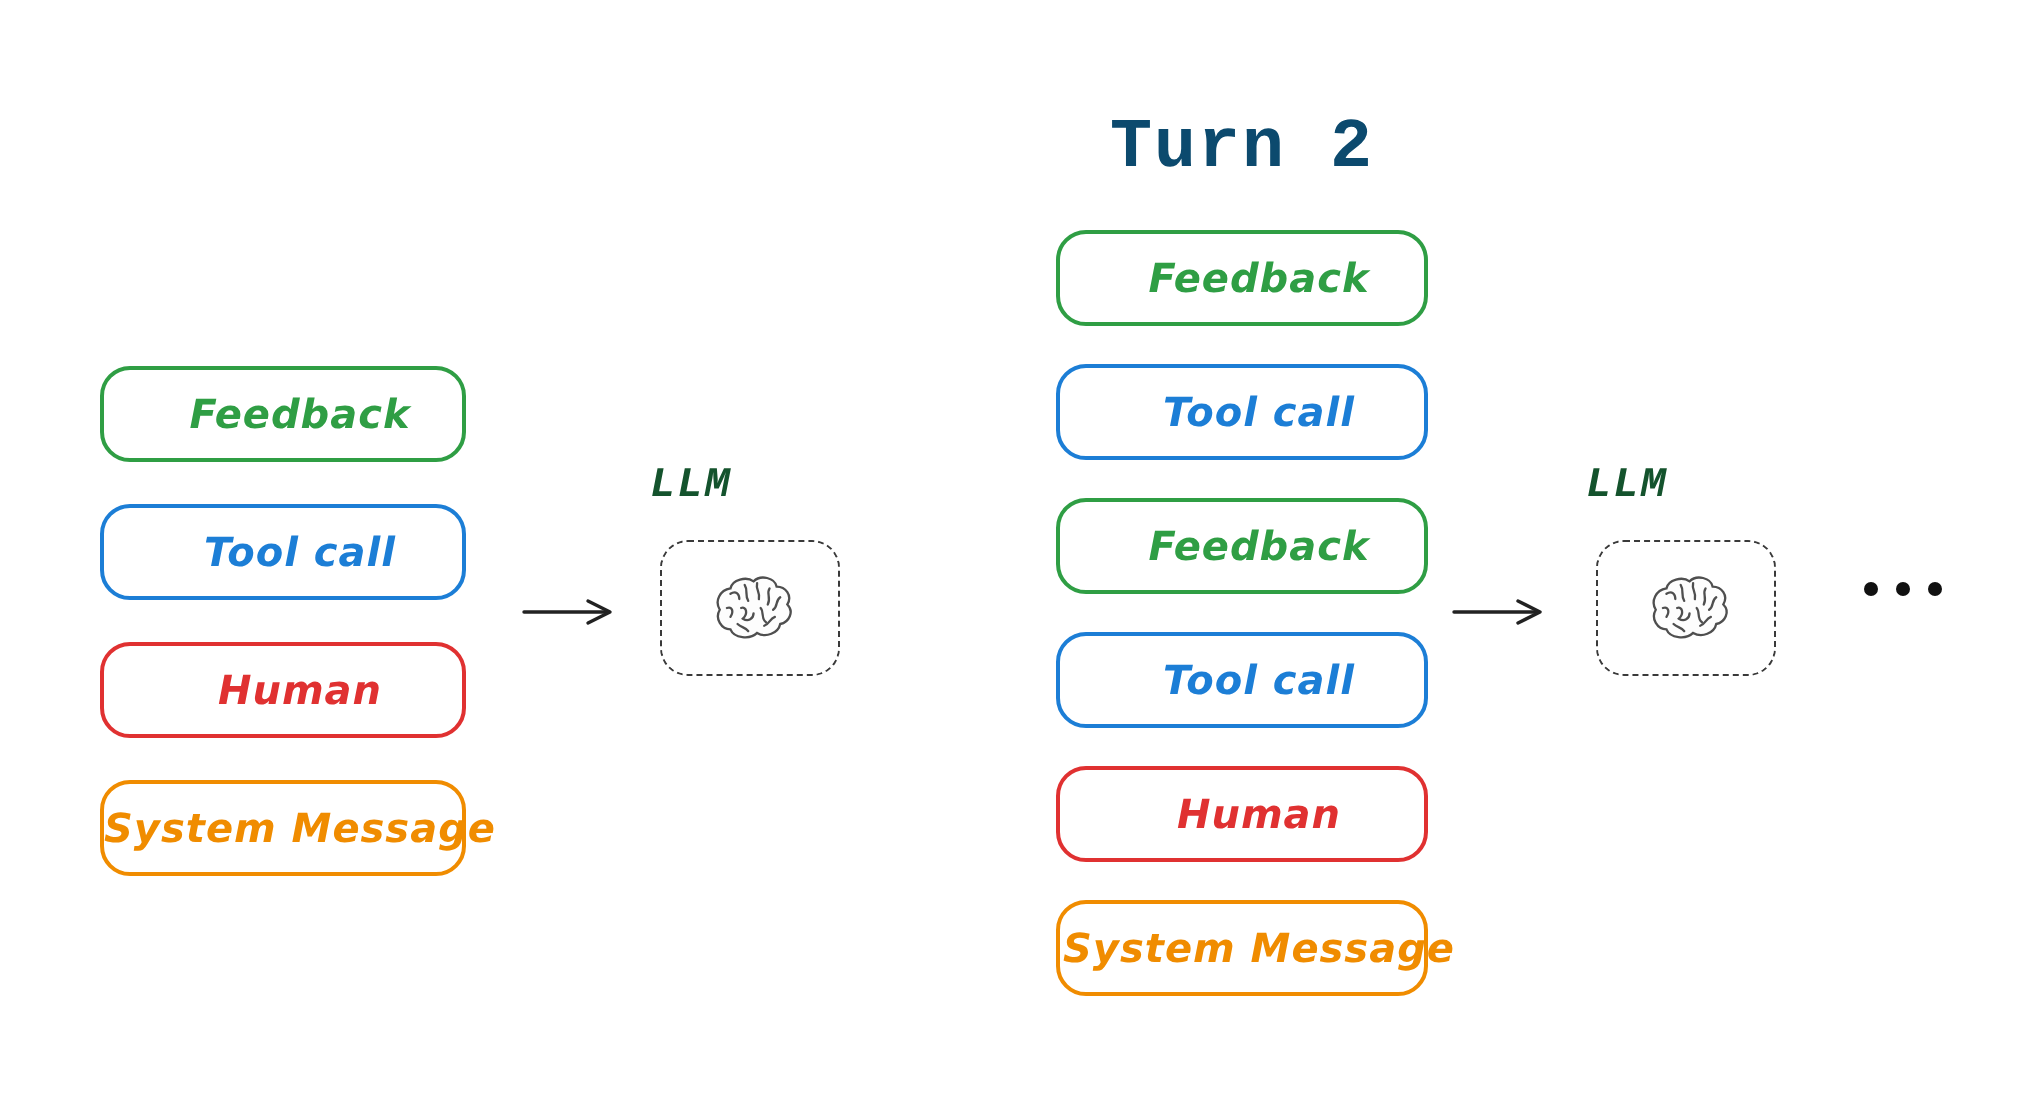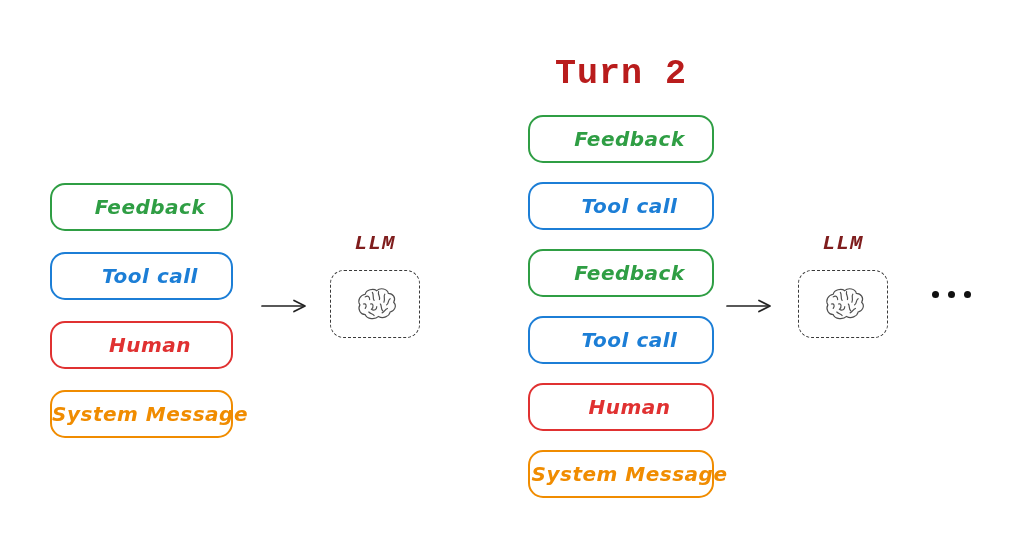--- a/index.html
+++ b/index.html
@@ -14,21 +14,21 @@
     background: #ffffff;
     overflow: hidden;
     font-family: "DejaVu Sans", sans-serif;
   }
   .turn-title {
     position: absolute;
     margin: 0;
     text-align: center;
     font-family: "Liberation Mono", monospace;
     font-weight: bold;
-    color: #b91c1c;
+    color: #0c4a6e;
     letter-spacing: 1px;
     white-space: nowrap;
   }
   #turn1-title { left: 50px;  top: 116px; width: 183px; font-size: 34px; }
   #turn2-title { left: 528px; top: 54px;  width: 186px; font-size: 35px; }
 
   .stack {
     position: absolute;
     display: flex;
     flex-direction: column;
@@ -52,27 +52,26 @@
     font-style: italic;
     font-weight: 600;
     font-size: 20px;
     letter-spacing: 0.5px;
     white-space: nowrap;
   }
 
   .llm-label {
     position: absolute;
     margin: 0;
-    text-align: center;
     font-family: "Liberation Mono", monospace;
     font-style: italic;
     font-weight: bold;
     font-size: 21px;
     letter-spacing: 1px;
-    color: #7f1d1d;
+    color: #14532d;
   }
   #llm1-label { left: 325px; top: 232px; width: 100px; }
   #llm2-label { left: 793px; top: 232px; width: 100px; }
 
   .llm-box {
     position: absolute;
     width: 90px;
     height: 68px;
     border: 1.6px dashed #3a3a3a;
     border-radius: 14px;

